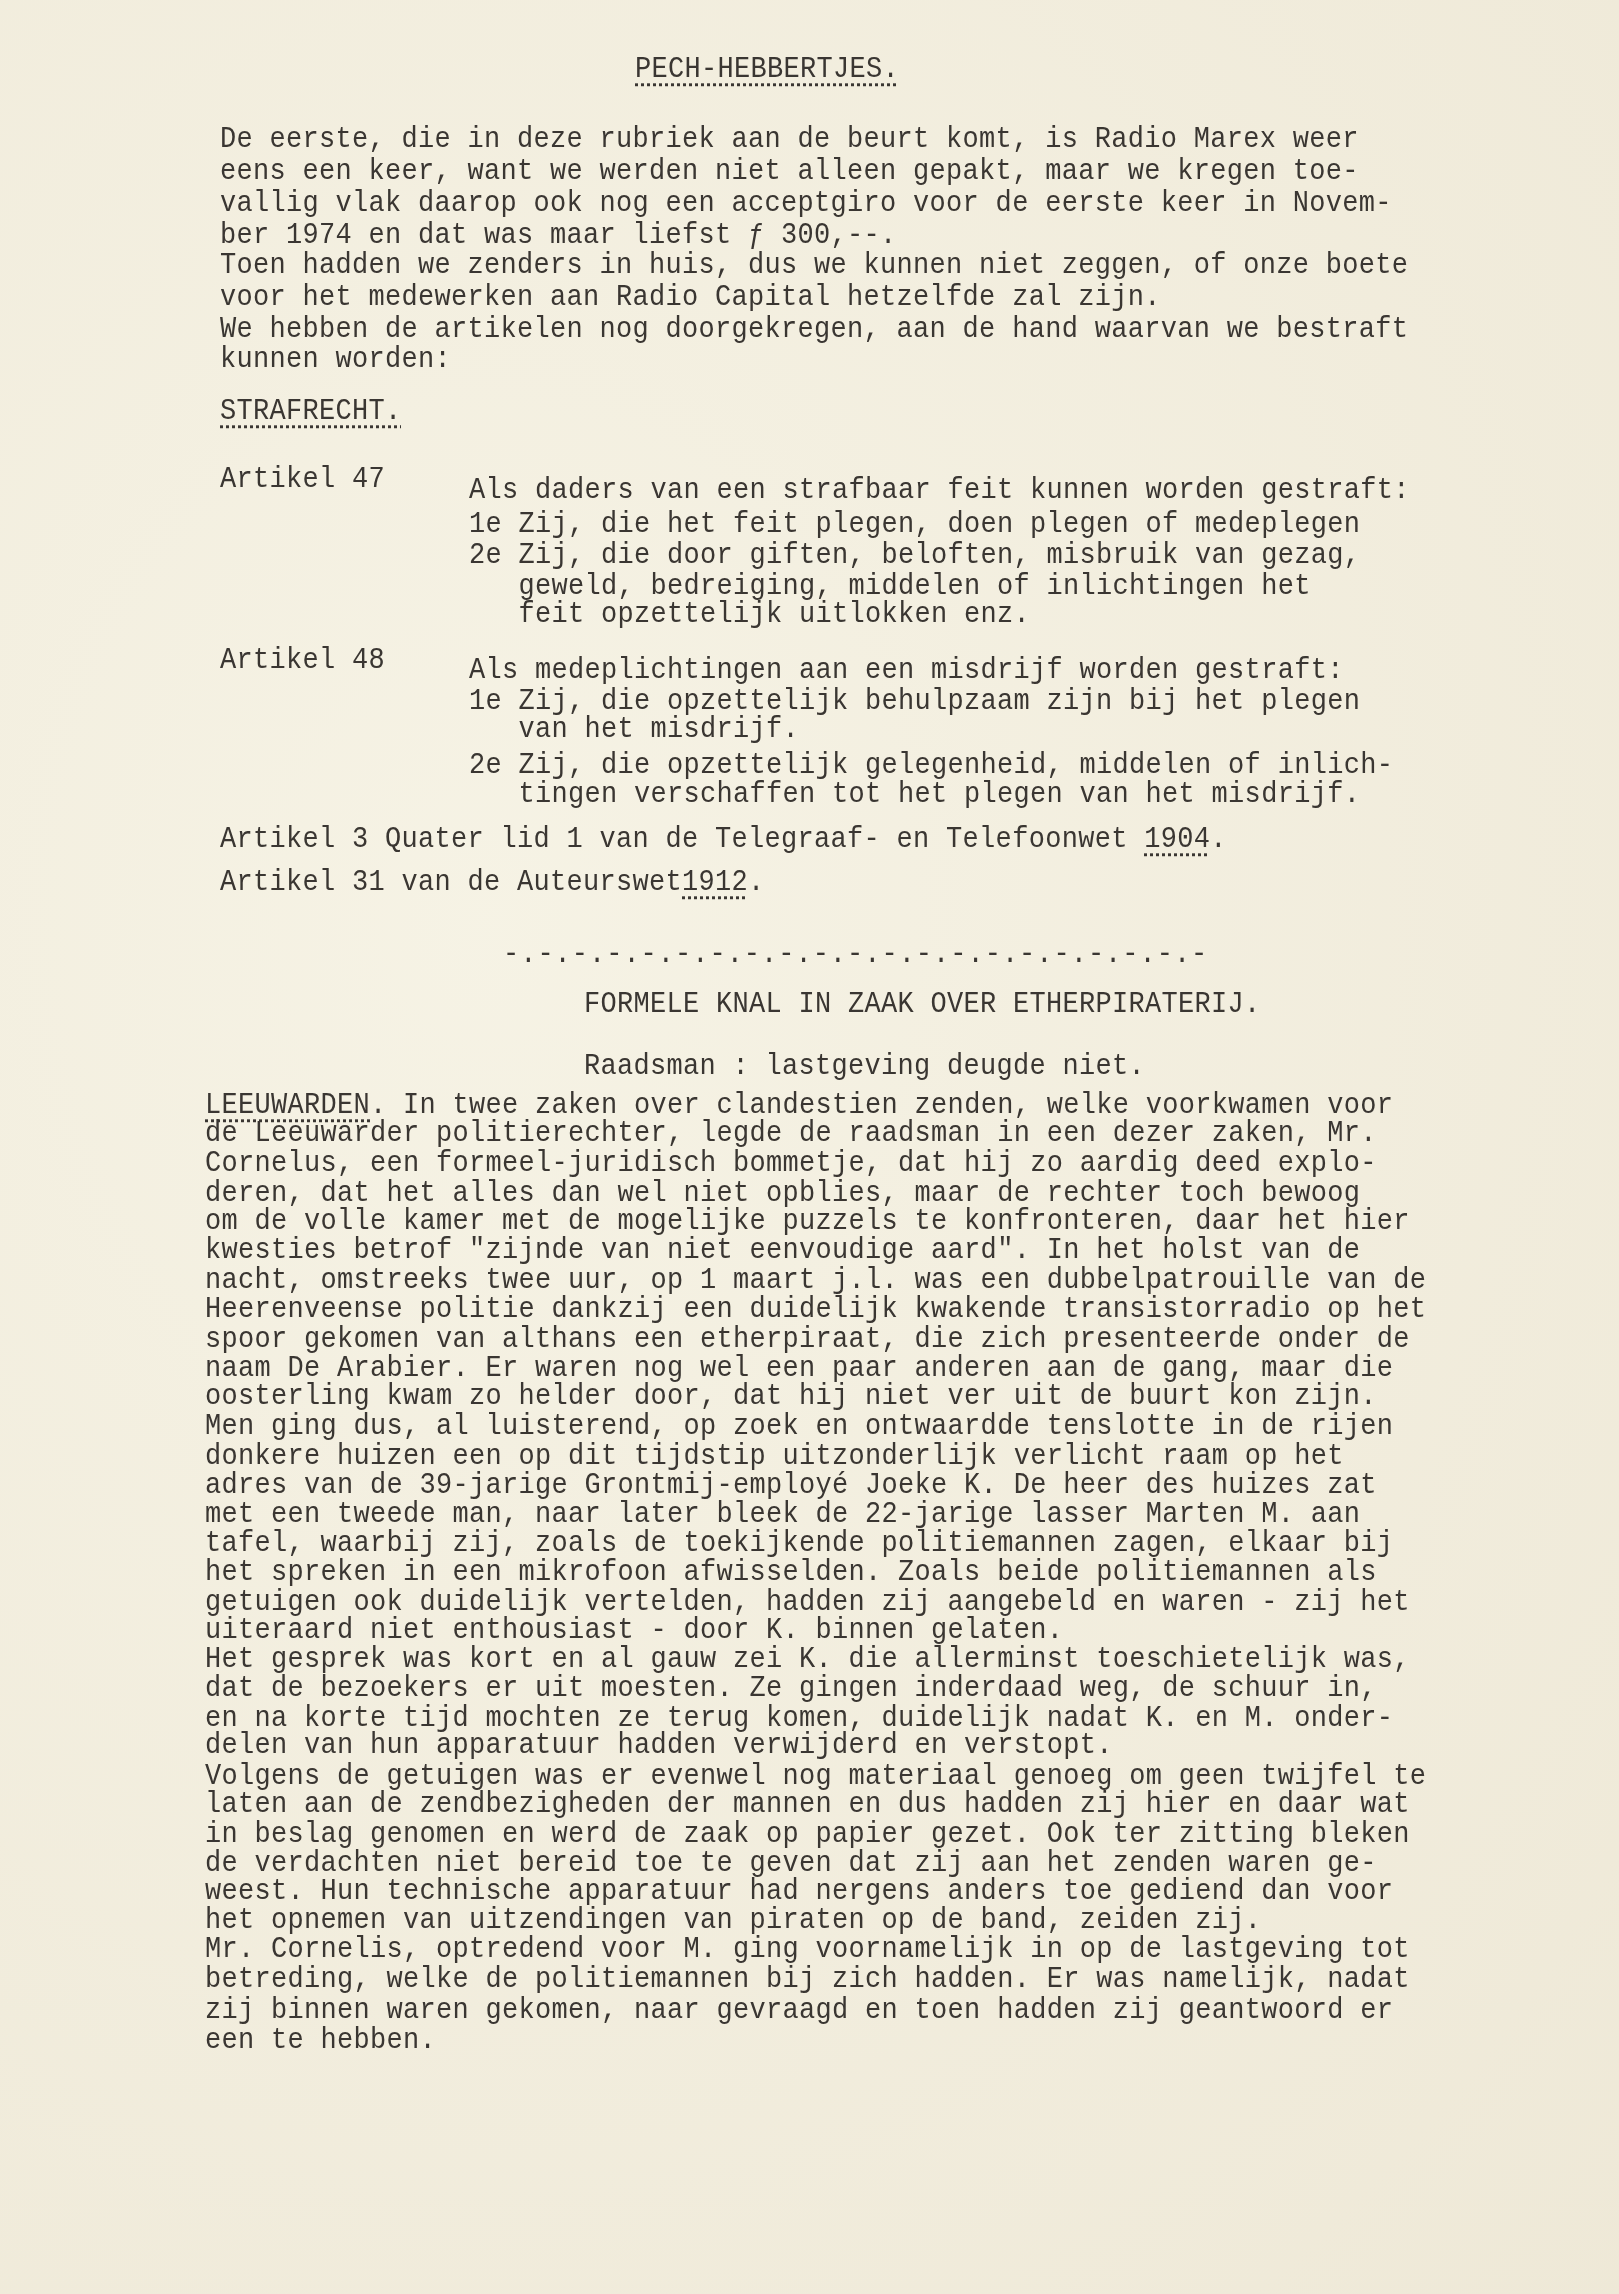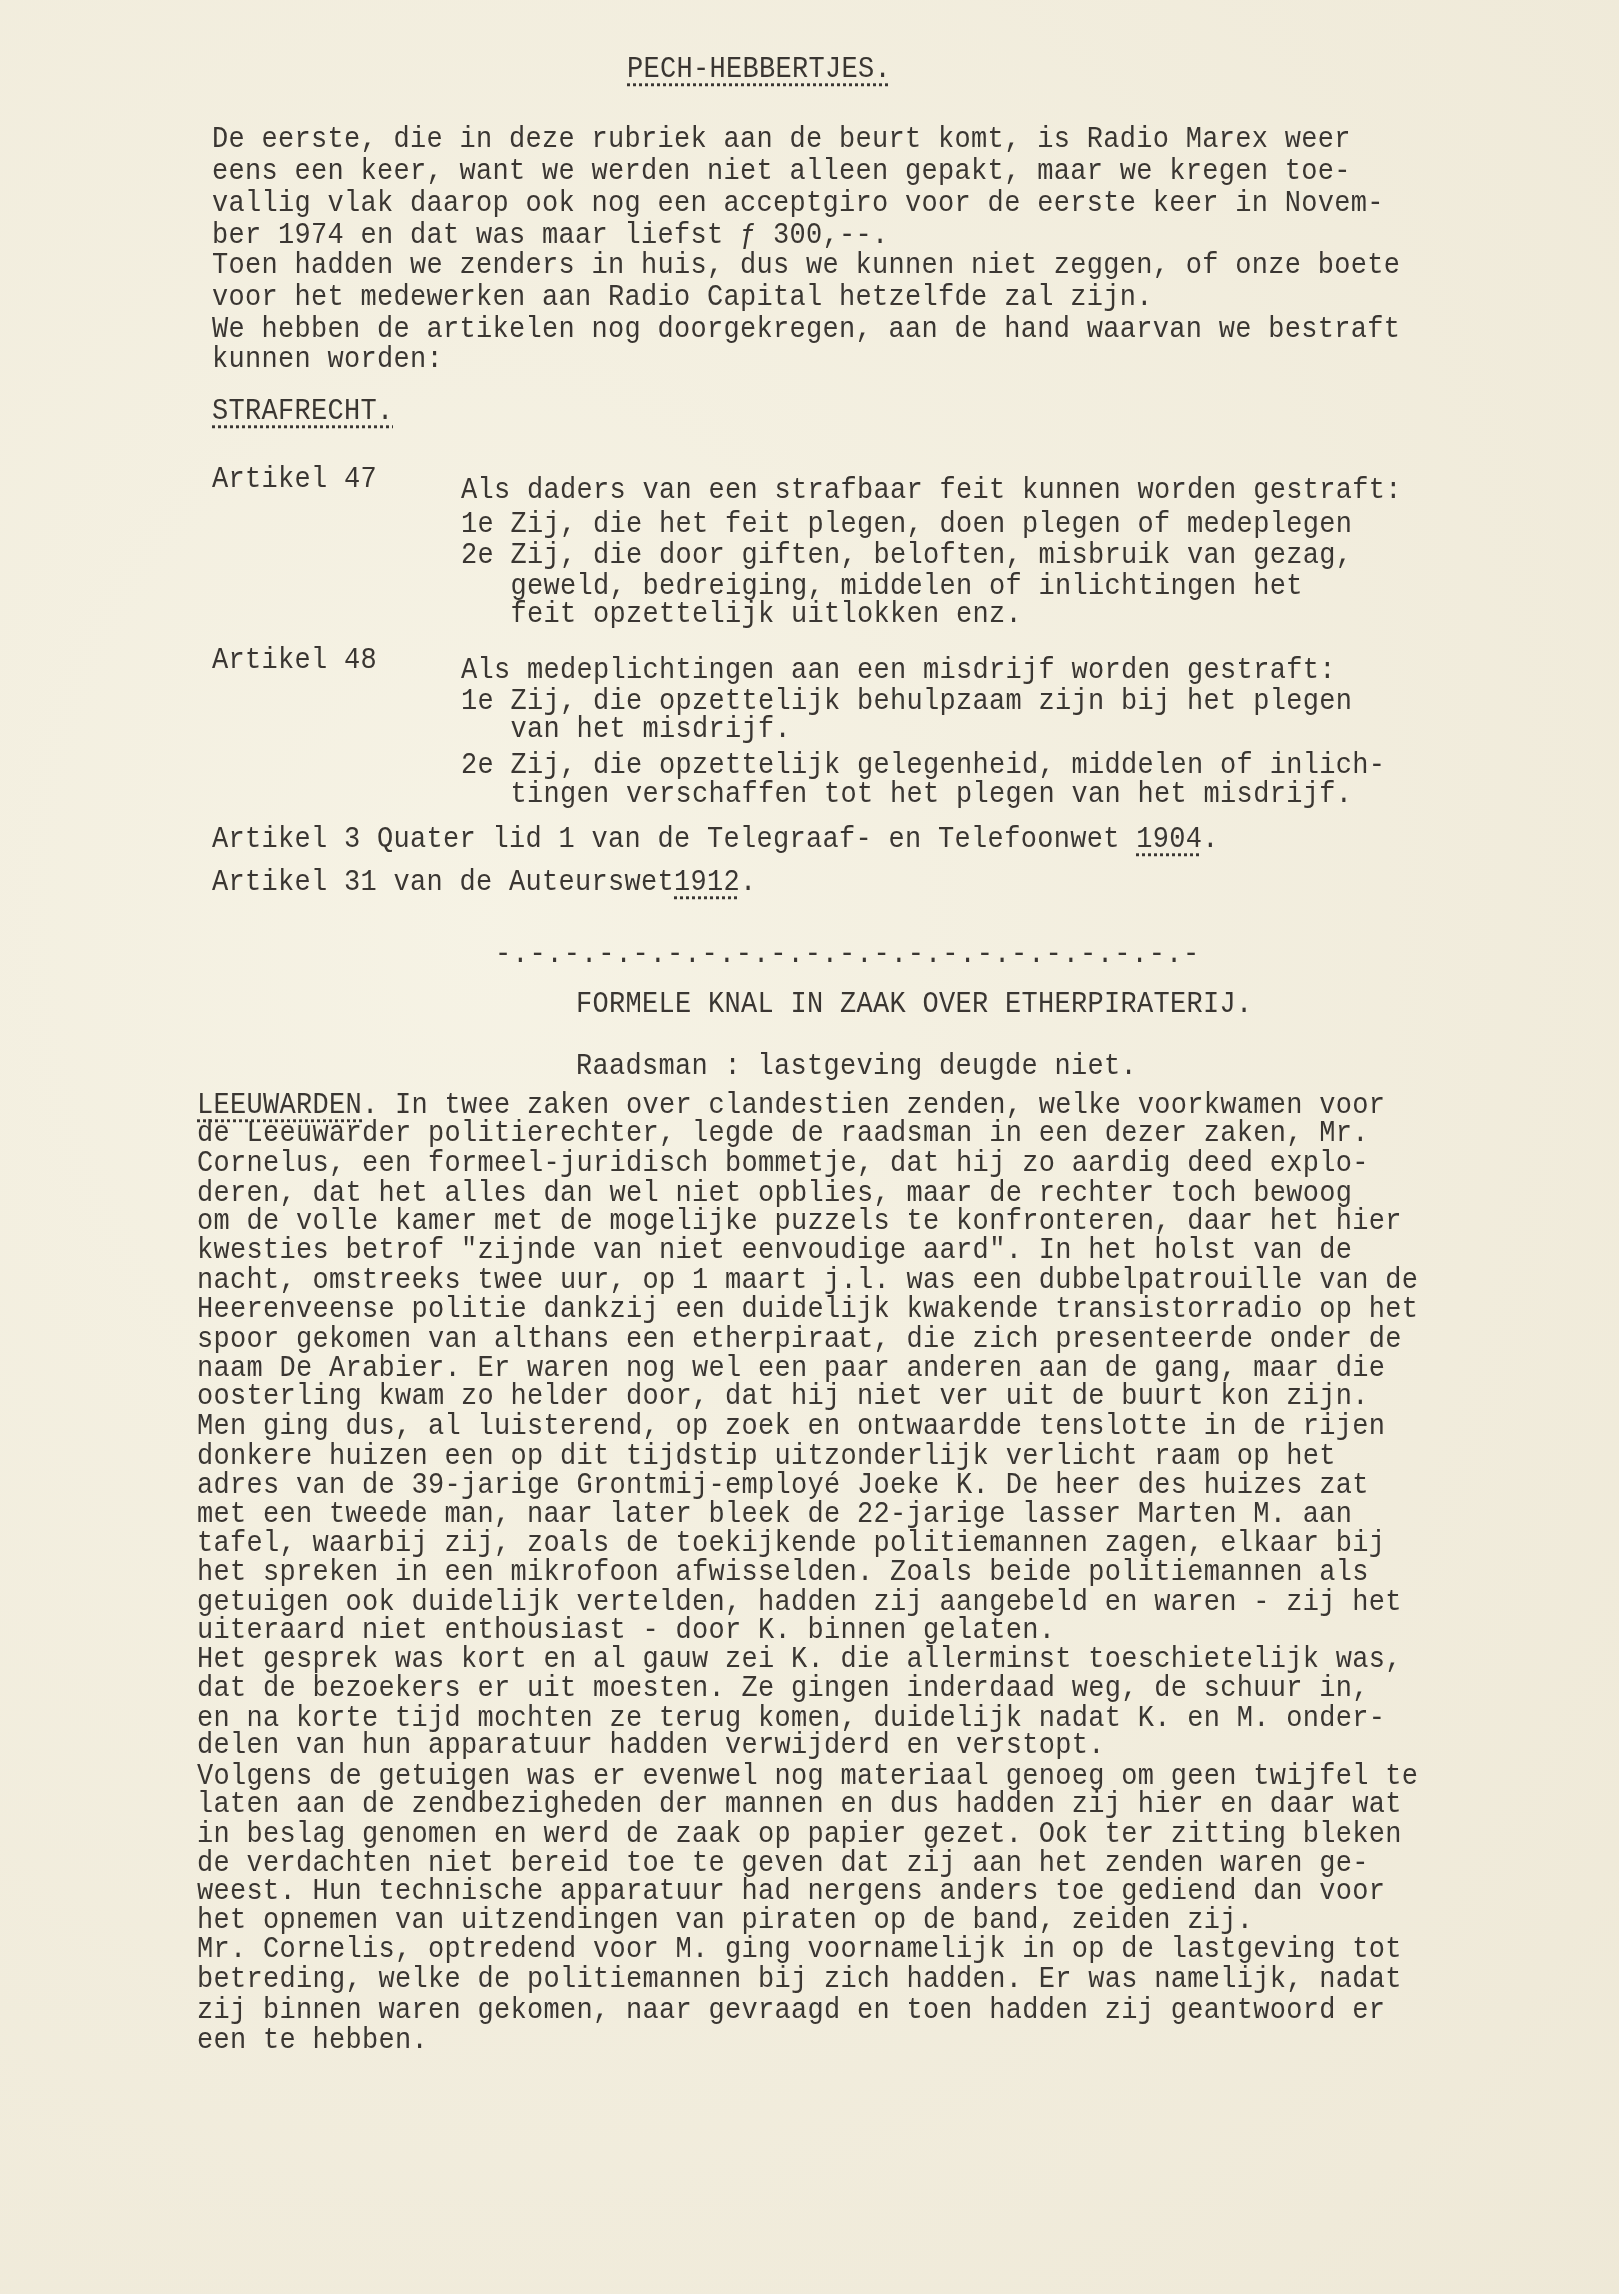--- a/index.html
+++ b/index.html
@@ -4,21 +4,21 @@
 <style>
   html, body { margin: 0; padding: 0; }
   body {
     width: 1619px; height: 2294px; overflow: hidden;
     background: #f1ecdc;
     background-image: radial-gradient(ellipse at 30% 40%, rgba(255,255,245,0.35), rgba(230,222,200,0.25));
     font-family: "Liberation Mono", "DejaVu Sans Mono", monospace;
     color: #3a3632;
     position: relative;
   }
-  .page { position: absolute; left: 0; top: 0; width: 1465px; height: 2294px; border-radius: 13px; }
+  .page { position: absolute; left: 8px; top: 0; width: 1465px; height: 2294px; border-radius: 13px; }
   .line {
     position: absolute; white-space: pre;
     font-size: 27px; line-height: 29px; letter-spacing: 0.3px;
     transform: scaleY(1.08); transform-origin: left top;
   }
   .title { text-decoration: underline; text-decoration-style: dotted; text-underline-offset: 5.7px; }
   .ul { text-decoration: underline; text-decoration-style: dotted; text-underline-offset: 5.7px; }
   .divider { letter-spacing: 1px; }
 </style>
 </head>

